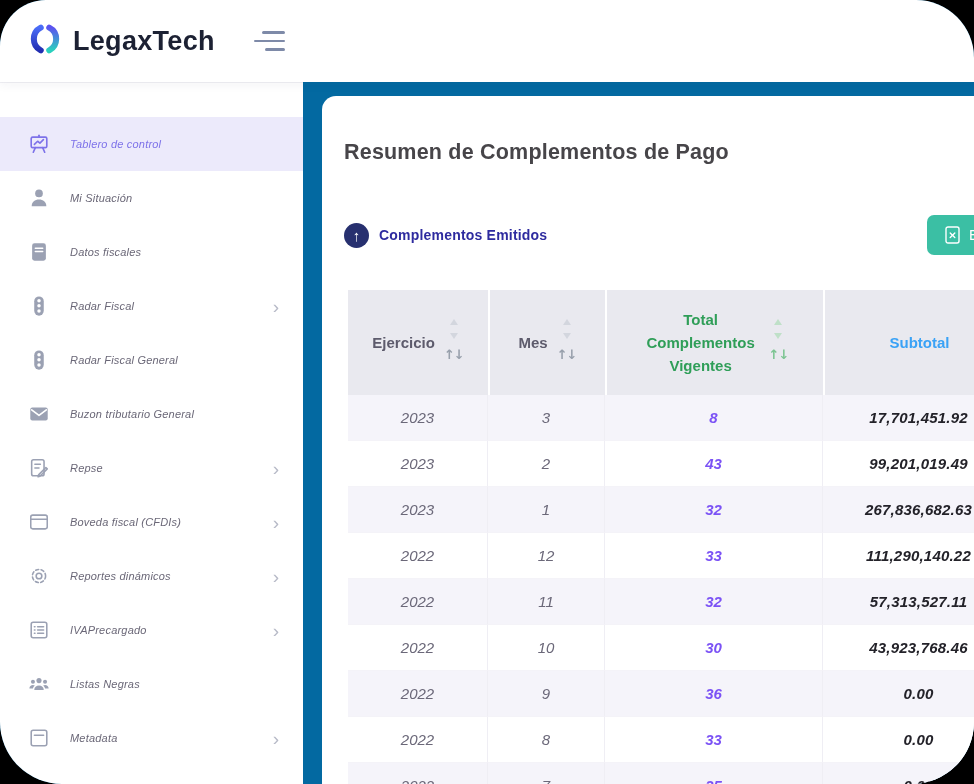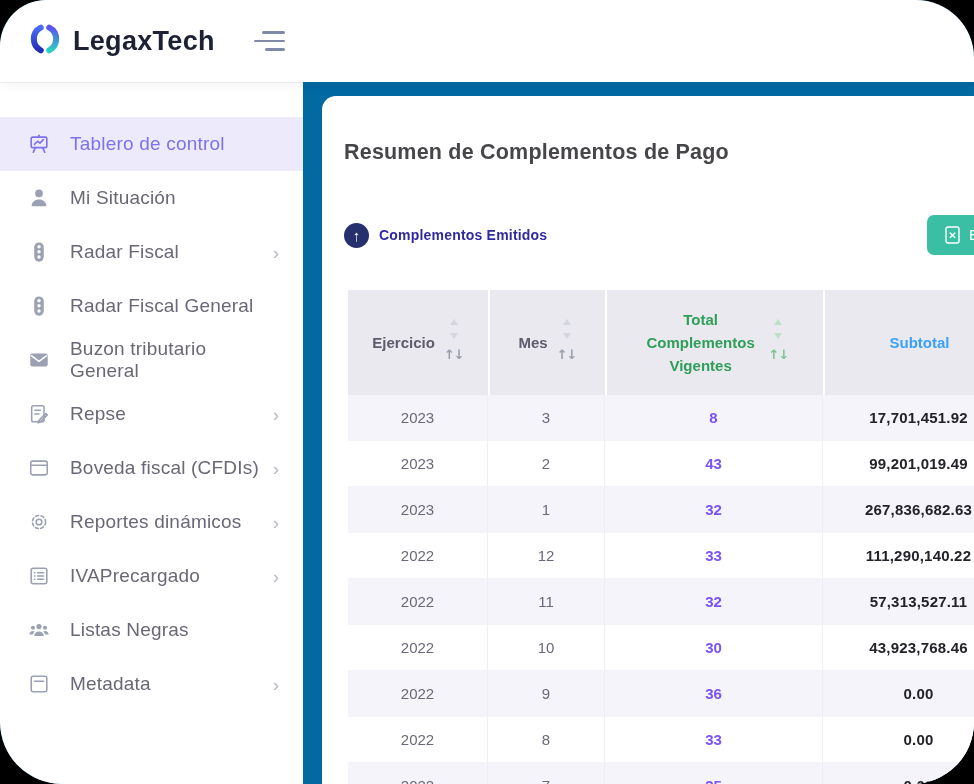--- a/index.html
+++ b/index.html
@@ -18,21 +18,21 @@
   .hamburger i:nth-child(3){ width:20px; }
 
   
   .sidebar { position:absolute; top:82px; left:0; width:303px; bottom:0; background:#fff; z-index:4;
              padding-top:34px; box-sizing:border-box; border-top:1px solid #f0f0f4; }
   .nav-item { height:54px; display:flex; align-items:center; padding:0 24px 0 27px; color:#6a6777; cursor:pointer; }
   .nav-item.active { background:#eceafb; color:#7d72e9; }
   .nav-icon { width:24px; height:24px; margin-right:19px; flex:0 0 auto; color:#9ba1b3; display:flex; align-items:center; justify-content:center; }
   .nav-item.active .nav-icon { color:#7d72e9; }
   .nav-icon svg { width:22px; height:22px; display:block; }
-  .nav-label { font-size:19px; letter-spacing:.2px; }
+  .nav-label { font-size:11px; letter-spacing:.2px;font-style:italic; }
   .chev { margin-left:auto; color:#b7bac7; font-size:19px; line-height:1; font-weight:400; }
 
   
   .main-card { position:absolute; left:322px; top:96px; width:720px; height:820px; background:#fff;
                border-radius:14px 0 0 0; z-index:2; }
   .page-title { margin:44px 0 0 22px; font-size:21.5px; font-weight:700; color:#474549; letter-spacing:.2px; }
   .section-row { position:relative; margin:50px 0 0 22px; height:40px; display:flex; align-items:center; }
   .up-circle { width:25px; height:25px; border-radius:50%; background:#27306f; color:#fff; display:flex;
                align-items:center; justify-content:center; font-size:15px; font-weight:700; margin-right:10px; flex:0 0 auto; }
   .section-title { font-size:14px; font-weight:700; color:#2e2b9f; letter-spacing:.2px; margin:0; }
@@ -51,21 +51,21 @@
   .th-label.blue { color:#3aa2f6; }
   .sort { display:flex; flex-direction:column; align-items:center; gap:6px; }
   .caret-up { width:0; height:0; border-left:4.5px solid transparent; border-right:4.5px solid transparent; border-bottom:6px solid #d3d6de; }
   .caret-down { width:0; height:0; border-left:4.5px solid transparent; border-right:4.5px solid transparent; border-top:6px solid #d3d6de; margin-top:2px; }
   .sort-arrows { font-size:13px; color:#98a0ac; letter-spacing:-1px; font-family:"DejaVu Sans", sans-serif; }
   .sort.green .caret-up { border-bottom-color:#bfe0c8; }
   .sort.green .caret-down { border-top-color:#bfe0c8; }
   .sort.green .sort-arrows { color:#7cc492; }
 
   tbody td { height:43px; text-align:center; font-size:15px; color:#6b6879;
-             border-right:1px solid #efeef4; border-bottom:1px solid #f4f3f8; background:#fff; }
+             border-right:1px solid #efeef4; border-bottom:1px solid #f4f3f8; background:#fff;font-style:italic; }
   tbody td:last-child { border-right:none; }
   tbody tr:nth-child(odd) td { background:#f5f4fa; }
   td.total { color:#7b52f5; font-weight:700; }
   td.subtotal { color:#232229; font-weight:700; letter-spacing:.2px; }
 
   .xls-icon svg { display:block; }
 </style>
 </head>
 <body>
 
@@ -117,20 +117,30 @@
     <div class="nav-item">
       <span class="nav-icon">
         <svg viewBox="0 0 24 24" fill="currentColor">
           <circle cx="12" cy="7" r="4.2"></circle>
           <path d="M4 21c0-4.8 3.6-7.3 8-7.3s8 2.5 8 7.3z"></path>
         </svg>
       </span>
       <span class="nav-label">Mi Situación</span>
     </div>
 
+    <div class="nav-item">
+      <span class="nav-icon">
+        <svg viewBox="0 0 24 24">
+          <rect x="4.5" y="2.5" width="15" height="19" rx="2.6" fill="currentColor"></rect>
+          <line x1="8" y1="8" x2="16" y2="8" stroke="#fff" stroke-width="1.7" stroke-linecap="round"></line>
+          <line x1="8" y1="11.5" x2="16" y2="11.5" stroke="#fff" stroke-width="1.7" stroke-linecap="round"></line>
+        </svg>
+      </span>
+      <span class="nav-label">Datos fiscales</span>
+    </div>
 
     <div class="nav-item">
       <span class="nav-icon">
         <svg viewBox="0 0 24 24">
           <rect x="6.8" y="1.5" width="10.4" height="21" rx="5.2" fill="currentColor"></rect>
           <circle cx="12" cy="6.2" r="1.9" fill="#fff"></circle>
               <circle cx="12" cy="11.8" r="1.9" fill="#fff"></circle>
               <circle cx="12" cy="17.4" r="1.9" fill="#fff"></circle>
         </svg>
       </span>

